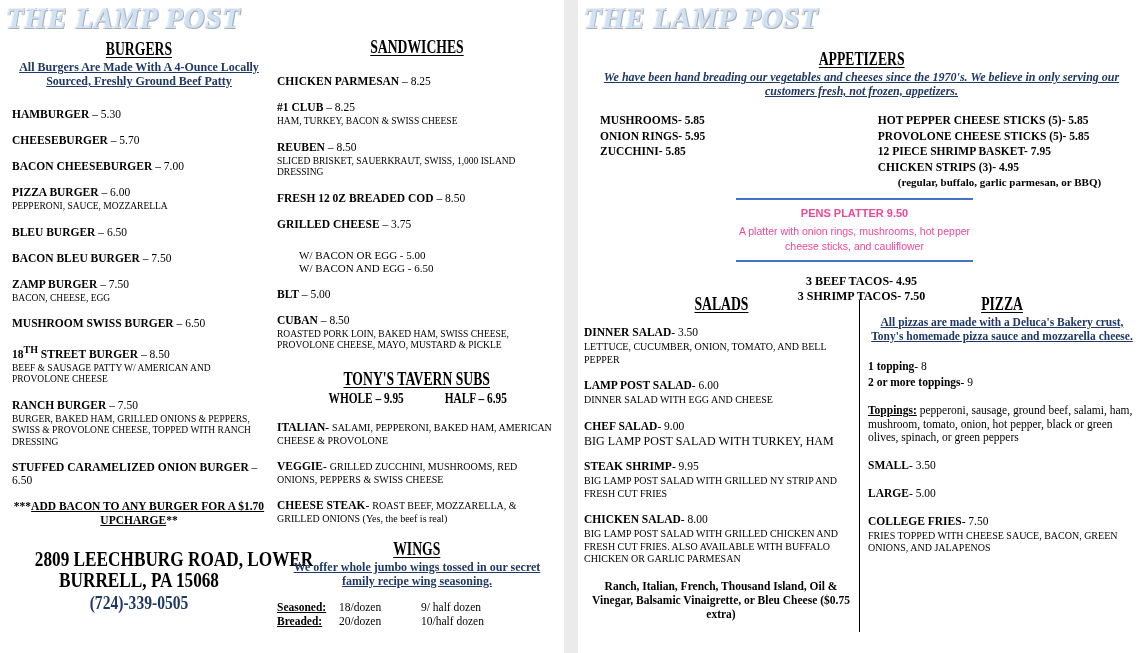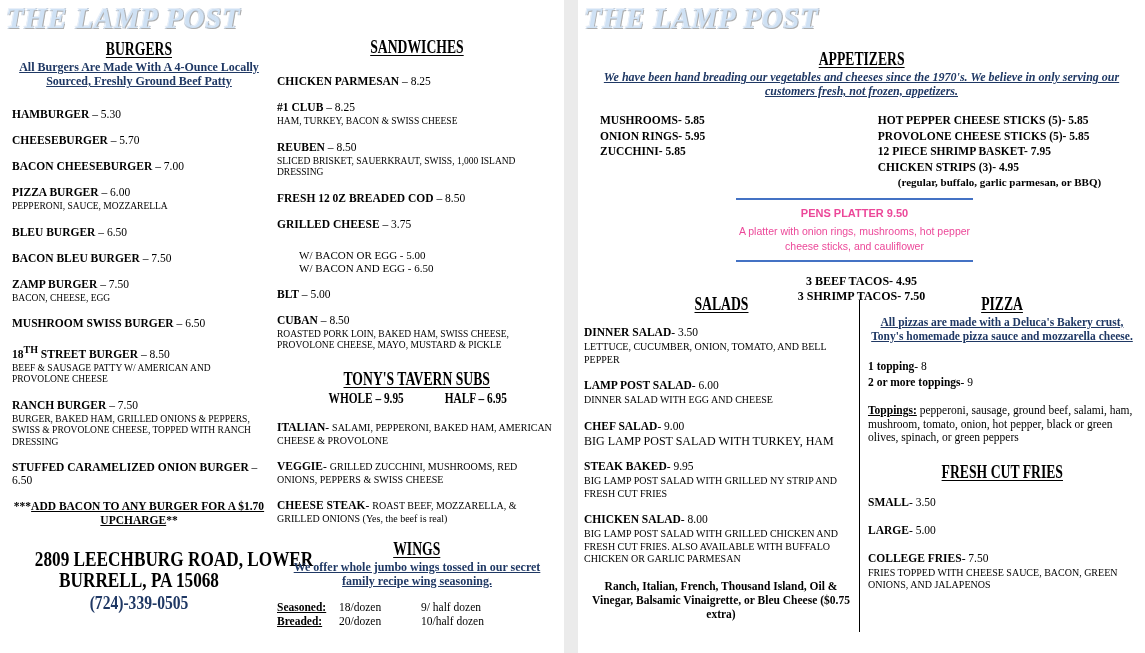--- a/index.html
+++ b/index.html
@@ -207,40 +207,39 @@
 
   <div class="col col-salads">
     <div class="hwrap"><span class="shead">SALADS</span></div>
     <div class="mt12"></div>
     <div class="item"><span class="iname">DINNER SALAD</span><span>- </span><span>3.50</span>
       <div class="desc" style="font-size:10px;line-height:12.5px">LETTUCE, CUCUMBER, ONION, TOMATO, AND BELL PEPPER</div></div>
     <div class="item"><span class="iname">LAMP POST SALAD</span><span>- </span><span>6.00</span>
       <div class="desc" style="font-size:10px;line-height:12.5px">DINNER SALAD WITH EGG AND CHEESE</div></div>
     <div class="item"><span class="iname">CHEF SALAD</span><span>- </span><span>9.00</span>
       <div class="desc" style="font-size:12px;line-height:12.5px">BIG LAMP POST SALAD WITH TURKEY, HAM</div></div>
-    <div class="item"><span class="iname">STEAK BAKED</span><span>- </span><span>9.95</span>
+    <div class="item"><span class="iname">STEAK SHRIMP</span><span>- </span><span>9.95</span>
       <div class="desc" style="font-size:10px;line-height:12.5px">BIG LAMP POST SALAD WITH GRILLED NY STRIP AND FRESH CUT FRIES</div></div>
     <div class="item"><span class="iname">CHICKEN SALAD</span><span>- </span><span>8.00</span>
       <div class="desc" style="font-size:10px;line-height:12.5px">BIG LAMP POST SALAD WITH GRILLED CHICKEN AND FRESH CUT FRIES. ALSO AVAILABLE WITH BUFFALO CHICKEN OR GARLIC PARMESAN</div></div>
     <div class="dressings">Ranch, Italian, French, Thousand Island, Oil &amp; Vinegar, Balsamic Vinaigrette, or Bleu Cheese ($0.75 extra)</div>
   </div>
 
   <div class="vdivider"></div>
 
   <div class="col col-pizza">
     <div class="hwrap"><span class="shead">PIZZA</span></div>
     <div class="bluelead" style="font-size:11.5px">All pizzas are made with a Deluca's Bakery crust, Tony's homemade pizza sauce and mozzarella cheese.</div>
 
     <div class="mt16"></div>
     <div class="pz-price"><span class="plabel">1 topping</span><span>- </span><span>8</span></div>
     <div class="pz-price"><span class="plabel">2 or more toppings</span><span>- </span><span>9</span></div>
 
     <div class="toppings"><span class="tl">Toppings:</span><span> pepperoni, sausage, ground beef, salami, ham, mushroom, tomato, onion, hot pepper, black or green olives, spinach, or green peppers</span></div>
 
-    <div class="hwrap mt16"><span class="shead">FRESH CUT FRIES</span></div>
     <div class="mt14"></div>
     <div class="fries-item" style="margin-bottom:10px"></div>
     <div class="fries-item"><span class="fname">SMALL</span><span>- </span><span>3.50</span></div>
     <div class="fries-item"><span class="fname">LARGE</span><span>- </span><span>5.00</span></div>
     <div class="fries-item"><span class="fname">COLLEGE FRIES</span><span>- </span><span>7.50</span>
       <div class="desc" style="font-size:10px;line-height:12.5px">FRIES TOPPED WITH CHEESE SAUCE, BACON, GREEN ONIONS, AND JALAPENOS</div></div>
   </div>
 </div>
 
 </body></html>

